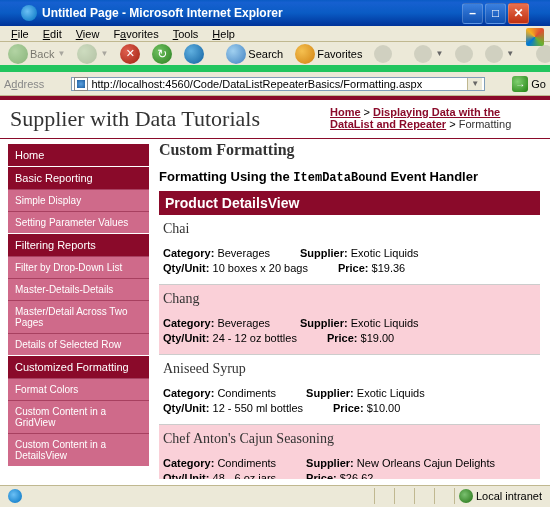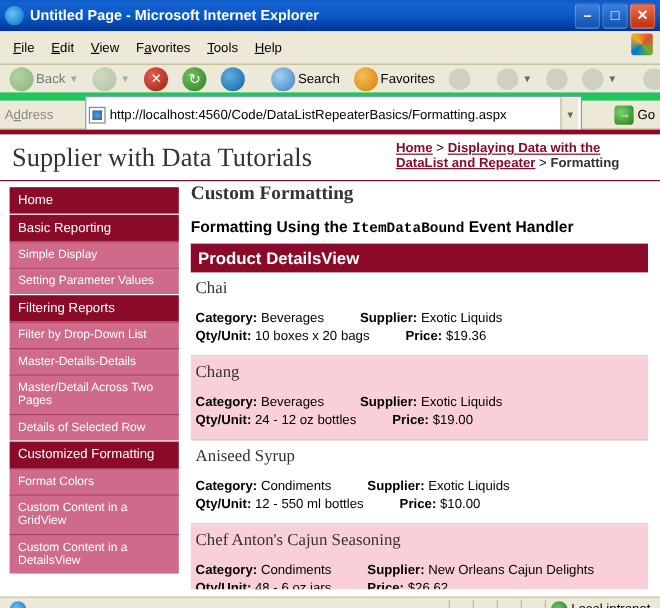--- a/index.html
+++ b/index.html
@@ -1,25 +1,25 @@
 <!DOCTYPE html>
 <html><head>
 <meta charset="utf-8">
 <style>
   * { box-sizing: border-box; margin: 0; padding: 0; }
   body { font-family: Tahoma, sans-serif; font-size: 11px; background: #ece9d8; width: 550px; height: 507px; overflow: hidden; }
   
-  .titlebar { background: linear-gradient(to bottom, #0a5bc4, #1660d0 10%, #0a5bc4 50%, #003399); height: 26px; display: flex; align-items: center; padding: 0 4px; color: #fff; }
+  .titlebar { background: linear-gradient(to bottom, #0a5bc4, #1660d0 10%, #0a5bc4 50%, #003399); height: 26px; display: flex; align-items: center; padding: 0 21px; color: #fff; }
   .titlebar .icon-ie { width: 16px; height: 16px; background: radial-gradient(circle at 40% 40%, #6bc0f5, #0070c0); border-radius: 50%; margin-right: 5px; position: relative; }
   .titlebar .title { flex: 1; font-size: 12px; font-weight: bold; }
   .winbtn { width: 21px; height: 21px; margin-left: 2px; border-radius: 3px; display: flex; align-items: center; justify-content: center; font-weight: bold; font-size: 12px; color: #fff; border: 1px solid #fff3; }
   .winbtn.min, .winbtn.max { background: linear-gradient(to bottom, #3a80e0, #1050b0); }
   .winbtn.close { background: linear-gradient(to bottom, #e87050, #c03010); }
   
-  .menubar { background: #ece9d8; height: 28px; display: flex; align-items: center; padding: 0 4px; border-bottom: 1px solid #c0b890; position: relative; }
+  .menubar { background: #ece9d8; height: 16px; display: flex; align-items: center; padding: 0 4px; border-bottom: 1px solid #c0b890; position: relative; }
   .menubar span { padding: 2px 7px; cursor: default; }
   .menubar span u { text-decoration: underline; }
   .win-logo { position: absolute; right: 6px; top: 2px; width: 18px; height: 18px; background: conic-gradient(from 45deg, #e05030, #6ab030, #0078d4, #f5b020, #e05030); border-radius: 2px; }
   
   .toolbar { background: #ece9d8; height: 30px; display: flex; align-items: center; padding: 0 4px; border-bottom: 7px solid #22c55e; gap: 4px; }
   .tb { display: inline-flex; align-items: center; gap: 2px; padding: 2px 4px; cursor: default; }
   .tb.disabled { opacity: 0.5; }
   .tb-icon { width: 20px; height: 20px; border-radius: 50%; display: inline-block; }
   .back-i { background: radial-gradient(circle at 35% 35%, #7ac070, #2a8020); }
   .fwd-i { background: radial-gradient(circle at 35% 35%, #b0d0a8, #7a9a70); }
@@ -27,34 +27,34 @@
   .ref-i { background: radial-gradient(circle at 35% 35%, #70c060, #2a8020); font-size:12px; color:#fff; display:flex; align-items:center; justify-content:center;}
   .home-i { background: radial-gradient(circle at 35% 35%, #60b0e0, #1060a0); }
   .search-i { background: radial-gradient(circle at 35% 35%, #a0d0f0, #4080c0); }
   .fav-i { background: radial-gradient(circle at 35% 35%, #f5c050, #d08010); }
   .small-i { width: 18px; height: 18px; border-radius: 50%; background: #d0d0c0; display:inline-block;}
   .dd { font-size: 8px; color: #666; padding-left: 1px;}
   .sep { width: 1px; height: 22px; background: #c0b890; margin: 0 3px; }
   
   .addrbar { background: #ece9d8; height: 24px; display: flex; align-items: center; padding: 0 4px; border-bottom: 1px solid #c0b890; gap: 23px; }
   .addrbar .lbl { color: #888; margin-right: 4px; }
-  .addrbar .field { flex: 1; background: #fff; border: 1px solid #7f9db9; height: 32px; display: flex; align-items: center; padding: 0 2px; }
+  .addrbar .field { flex: 1; background: #fff; border: 1px solid #7f9db9; height: 14px; display: flex; align-items: center; padding: 0 2px; }
   .addrbar .field .pg-i { width: 14px; height: 14px; background: #fff; border: 1px solid #888; margin-right: 3px; position: relative;}
   .addrbar .field .pg-i::after{content:""; position:absolute; left:2px; top:2px; width:8px; height:8px; background:radial-gradient(#5aa0e0,#2060a0);}
   .addrbar input { border: 0; flex: 1; font-size: 11px; outline: none; }
   .addrbar .dd2 { width: 15px; text-align: center; color: #666; background: #ece9d8; border-left:1px solid #c0b890; height:100%; display:flex; align-items:center; justify-content:center; font-size:8px;}
   .addrbar .go { margin-left: 4px; display: flex; align-items: center; gap: 3px; }
   .addrbar .go .go-i { width: 16px; height: 16px; border-radius: 3px; background: radial-gradient(circle at 35% 35%, #80d070, #208010); color:#fff; display:flex; align-items:center; justify-content:center; font-size:10px;}
   
   .page { background: #fff; height: 389px; border-top: 4px solid #8a0a2a; overflow: hidden; position: relative;}
   .page-head { display: flex; padding: 6px 10px 2px; }
   .page-head h1 { font-family: "Trebuchet MS", Verdana; font-size: 22px; font-weight: normal; color: #333; flex: 1; }
   .crumb { text-align: left; font-size: 11px; max-width: 210px;}
   .crumb a { color: #8a0a2a; text-decoration: underline; font-weight: bold; }
-  .crumb .cur { color: #333; font-weight: bold; margin-top: 35px;}
+  .crumb .cur { color: #333; font-weight: normal; margin-top: 35px;}
   .divider { border: 0; border-top: 1px solid #8a0a2a; margin: 4px 0 0; }
   
   .body { display: flex; height: 340px;}
   .nav { width: 153px; padding: 4px 4px 4px 8px; }
   .nav .grp { background: #8a0a2a; color: #fff; padding: 5px 7px; font-size: 11px; margin-top: 1px;}
   .nav .itm { background: #cf6a8a; color: #fff; padding: 5px 7px; font-size: 10px; border-top: 1px solid #a84060; }
   
   .content { flex: 1; padding: 2px 10px 0 6px; overflow: hidden;}
   .content h2 { font-family: "Trebuchet MS"; font-size: 16px; color: #333; font-weight: bold; margin-bottom: 10px;}
   .content .sub { font-size: 13px; font-weight: bold; margin-bottom: 6px; }

